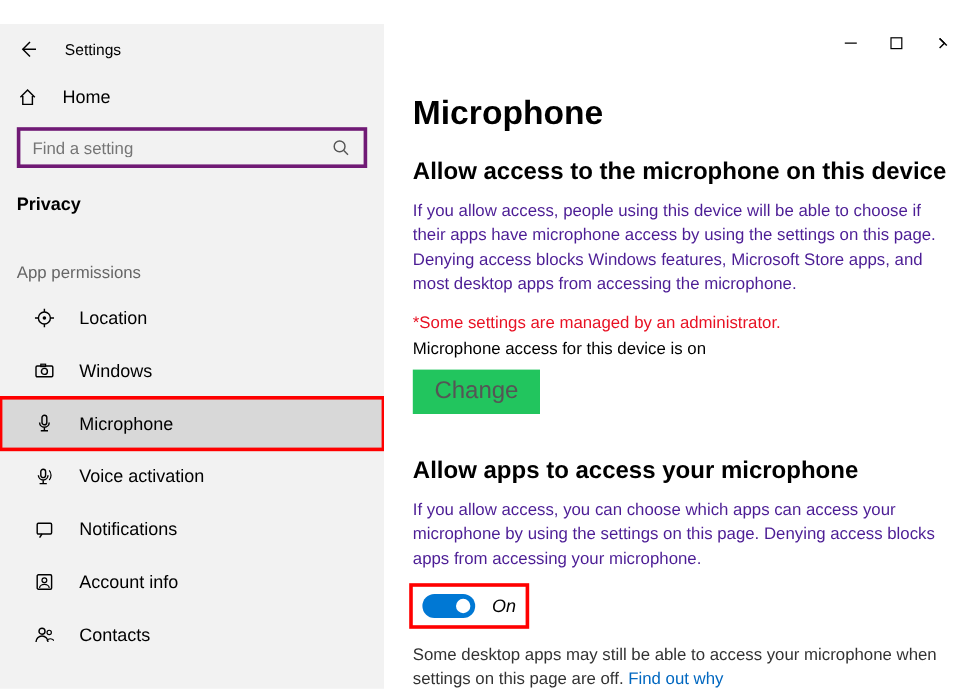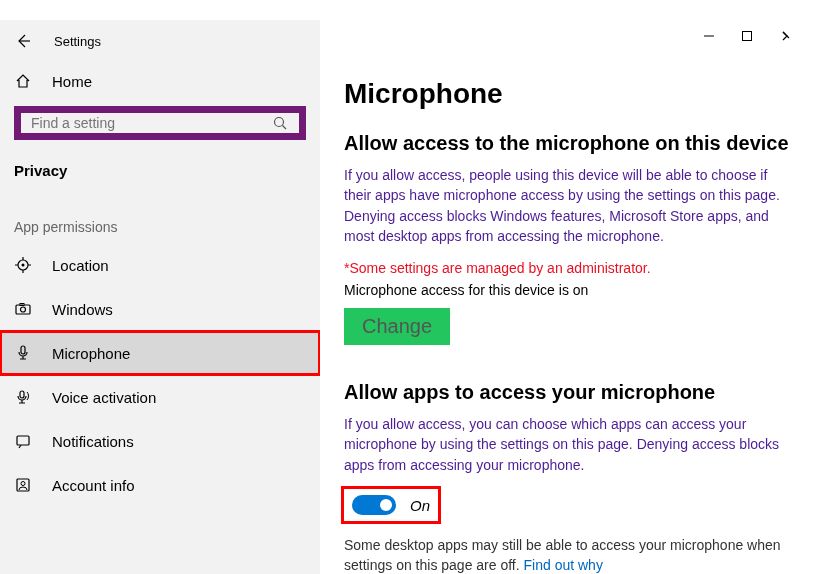--- a/index.html
+++ b/index.html
@@ -45,21 +45,21 @@
 .header-row .title { font-size: 13px; }
 .home-row {
   display: flex;
   align-items: center;
   padding: 10px 14px;
   gap: 20px;
   font-size: 15px;
 }
 .search-box {
   margin: 6px 14px 14px 14px;
-  border: 7px solid #701a75;
+  border: 3px solid #701a75;
   height: 34px;
   display: flex;
   align-items: center;
   padding: 0 10px;
   background: #f2f2f2;
 }
 .search-box input {
   flex: 1;
   border: none;
   background: transparent;
@@ -73,21 +73,21 @@
   padding: 8px 14px 20px 14px;
 }
 .section-label {
   color: #666;
   font-size: 14px;
   padding: 20px 14px 8px 14px;
 }
 .nav-item {
   display: flex;
   align-items: center;
-  padding: 13px 14px;
+  padding: 13px 28px;
   gap: 20px;
   font-size: 15px;
   cursor: default;
 }
 .nav-item.selected {
   background: #d8d8d8;
   outline: 3px solid #ff0000;
   outline-offset: -2px;
 }
 .icon-slot { width: 18px; height: 18px; display:flex; align-items:center; justify-content:center; flex-shrink: 0; }
@@ -226,20 +226,31 @@
       <span class="icon-slot">
         <svg width="16" height="16" viewBox="0 0 16 16">
             <rect x="2" y="2" width="12" height="12" rx="1" stroke="#000" stroke-width="1.2" fill="none"></rect>
             <circle cx="8" cy="6.5" r="2" stroke="#000" stroke-width="1" fill="none"></circle>
             <path d="M4 13 a4 3 0 0 1 8 0" stroke="#000" stroke-width="1" fill="none"></path>
           </svg>
       </span>
       <span>Account info</span>
     </div>
 
+    <div class="nav-item">
+      <span class="icon-slot">
+        <svg width="16" height="16" viewBox="0 0 16 16">
+            <circle cx="6" cy="5" r="2.5" stroke="#000" stroke-width="1.2" fill="none"></circle>
+            <path d="M1 14 a5 5 0 0 1 10 0" stroke="#000" stroke-width="1.2" fill="none"></path>
+            <circle cx="12" cy="6" r="1.8" stroke="#000" stroke-width="1" fill="none"></circle>
+            <path d="M10 13 a3.5 3.5 0 0 1 6 0" stroke="#000" stroke-width="1" fill="none"></path>
+          </svg>
+      </span>
+      <span>Contacts</span>
+    </div>
   </div>
 
   <div class="content">
     <div class="titlebar">
       <span class="win-btn">
         <svg width="12" height="12" viewBox="0 0 12 12">
             <path d="M1 6 H11" stroke="#000" stroke-width="1"></path>
           </svg>
       </span>
       <span class="win-btn">

